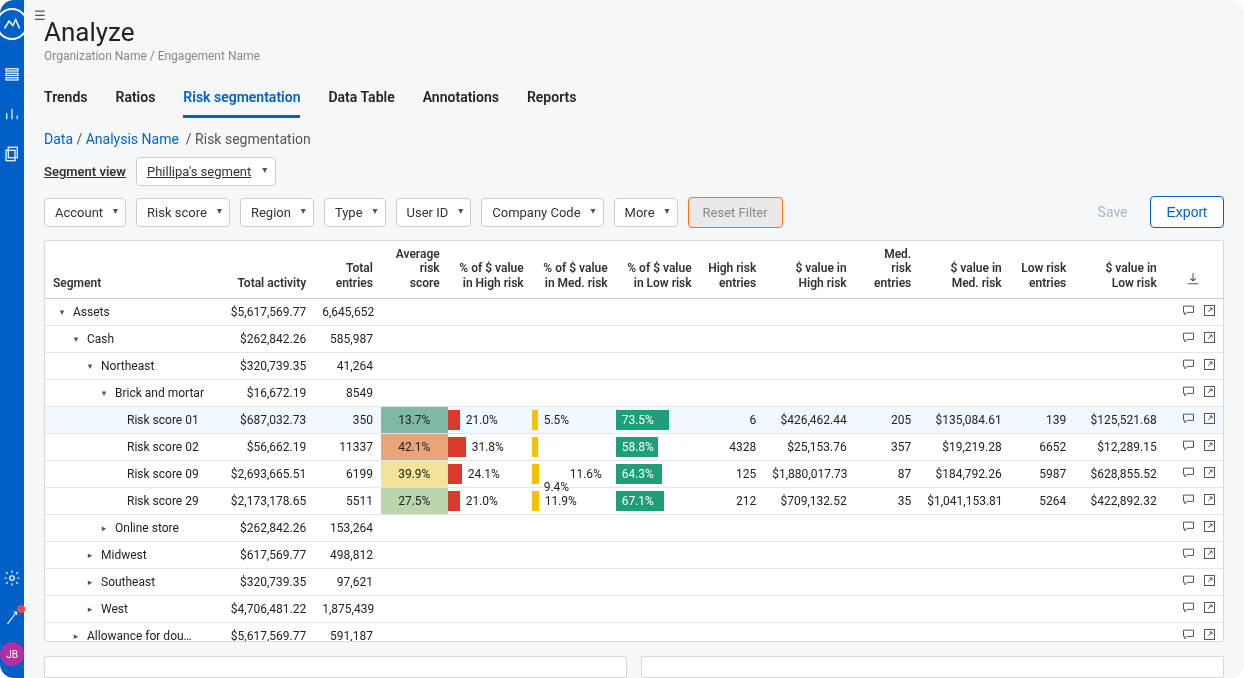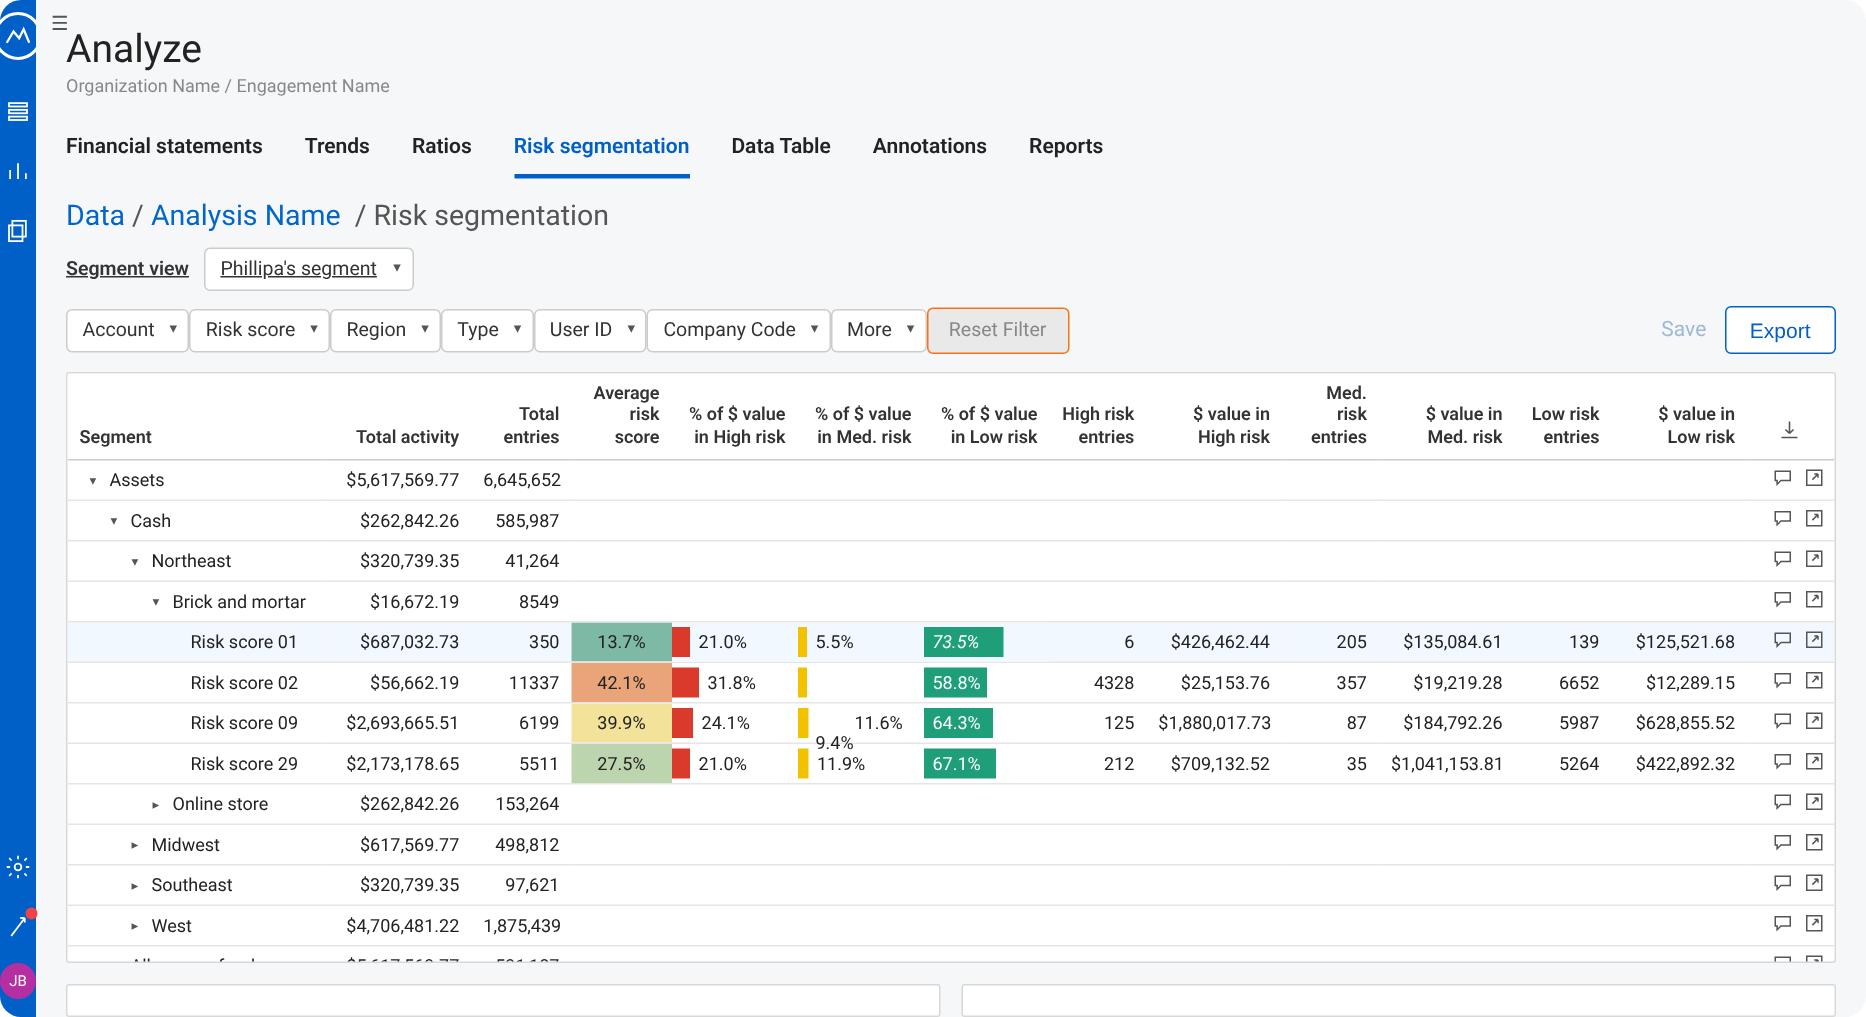--- a/index.html
+++ b/index.html
@@ -37,28 +37,28 @@
   .avatar { width:24px;height:24px;border-radius:50%;background:#b62fa2;color:#fff;font-size:10px;display:flex;align-items:center;justify-content:center;margin-bottom:12px;}
   
   .main { flex:1; display:flex; flex-direction:column; background:#f6f7f8; overflow:hidden; }
   .hamburger { padding:8px 10px 0 10px; color:#555; cursor:pointer;}
   .header { padding: 0 20px 10px 20px; }
   .title { font-size:26px; font-weight:400; color:#222; margin-top: -6px;}
   .subtitle { font-size:12px; color:#888; margin-top:2px; }
   .tabs { display:flex; gap:28px; padding:10px 20px 0 20px; border-bottom:1px solid transparent;}
   .tab { padding:6px 0 10px 0; font-size:14px; color:#222; cursor:pointer; border-bottom:3px solid transparent; font-weight:600;}
   .tab.active { color:#0060c7; border-bottom-color:#0060c7; }
-  .crumbs { padding:12px 20px 8px 20px; font-size:19px; color:#555;}
+  .crumbs { padding:12px 20px 8px 20px; font-size:14px; color:#555;}
   .crumbs a { color:#0066cc; text-decoration:none; }
   .segrow { display:flex; align-items:center; gap:10px; padding:2px 20px 10px 20px;text-decoration:underline;}
   .segrow label { font-size:13px; font-weight:600; color:#333;}
   .select { background:#fff; border:1px solid #ccc; border-radius:4px; padding:6px 24px 6px 10px; font-size:13px; position:relative; cursor:pointer;}
   .select::after { content:'▾'; position:absolute; right:8px; top:6px; font-size:10px; color:#555;}
   .btn-primary { background:#0060c7; color:#fff; border:none; padding:8px 14px; border-radius:4px; font-size:13px; cursor:pointer; font-weight:500;}
-  .filters { display:flex; align-items:center; gap:0; padding:0 20px 12px 20px;}
+  .filters { display:flex; align-items:center; gap:10px; padding:0 20px 12px 20px;}
   .chip { background:#fff; border:1px solid #ccc; border-radius:4px; padding:6px 22px 6px 10px; font-size:13px; cursor:pointer; position:relative;}
   .chip::after { content:'▾'; position:absolute; right:7px; top:6px; font-size:10px; color:#555;}
   .btn-disabled { background:#e9e9e9; color:#888; border:1px solid #f97316; padding:7px 14px; border-radius:4px; font-size:13px;}
   .filters-spacer { flex:1; }
   .link-save { color:#9fb8d4; font-size:14px; margin-right:12px; cursor:default;}
   .btn-outline { background:#fff; color:#0060c7; border:1px solid #0060c7; border-radius:4px; padding:7px 16px; font-size:14px; cursor:pointer;}
   
   .table-wrap { margin:0 20px; background:#fff; border:1px solid #d8d8d8; border-radius:2px; overflow:hidden;}
   table { width:100%; border-collapse:collapse; table-layout:fixed;}
   th, td { border-bottom:1px solid #e5e5e5; padding:0; font-size:12px;}
@@ -124,21 +124,20 @@
   </div>
 
   <div class="main">
     <div class="hamburger">☰</div>
     <div class="header">
       <div class="title">Analyze</div>
       <div class="subtitle">Organization Name / Engagement Name</div>
     </div>
 
     <div class="tabs" id="tabs">
-        <div class="tab">Financial statements</div>
         <div class="tab">Trends</div>
         <div class="tab">Ratios</div>
         <div class="tab active">Risk segmentation</div>
         <div class="tab">Data Table</div>
         <div class="tab">Annotations</div>
         <div class="tab">Reports</div>
       </div>
 
     <div class="crumbs">
       <a href="#">Data</a>
@@ -345,21 +344,21 @@
               <td class="pct-cell">
                 <div class="pct-bar" style="width: 12px; background: rgb(217, 58, 43);"></div>
                 <div class="pct-text" style="left: 18px; color: rgb(34, 34, 34);">21.0%</div>
               </td>
               <td class="pct-cell">
                 <div class="pct-bar" style="width: 6px; background: rgb(242, 194, 0);"></div>
                 <div class="pct-text" style="left: 12px; color: rgb(34, 34, 34);">5.5%</div>
               </td>
               <td class="pct-cell">
                 <div class="pct-bar" style="width: 53px; background: rgb(31, 158, 122);"></div>
-                <div class="pct-text" style="left: 6px; color: rgb(255, 255, 255); font-style: italic;">73.5%</div>
+                <div class="pct-text" style="left: 6px; color: rgb(255, 255, 255);">73.5%</div>
               </td>
               <td>6</td>
               <td>$426,462.44</td>
               <td>205</td>
               <td>$135,084.61</td>
               <td>139</td>
               <td>$125,521.68</td>
               <td class="col-actions">
                 <div class="action-icons">
                   <span><svg viewBox="0 0 24 24">

